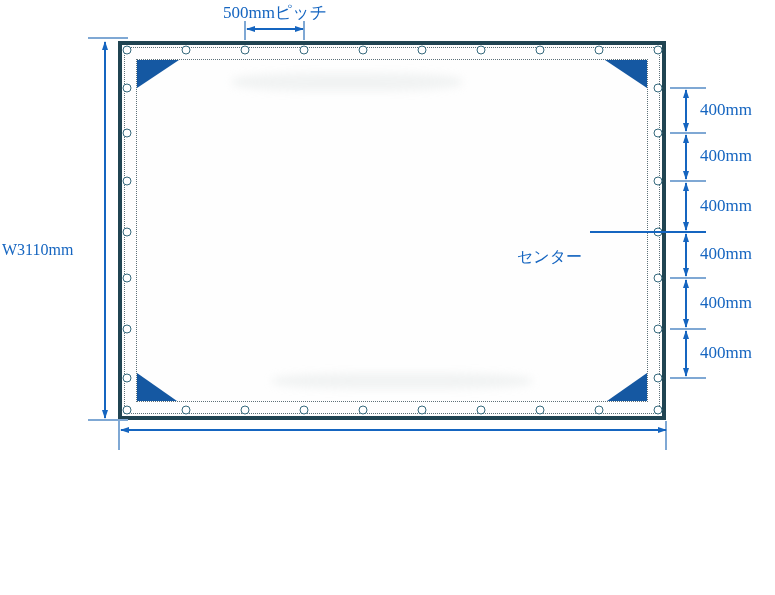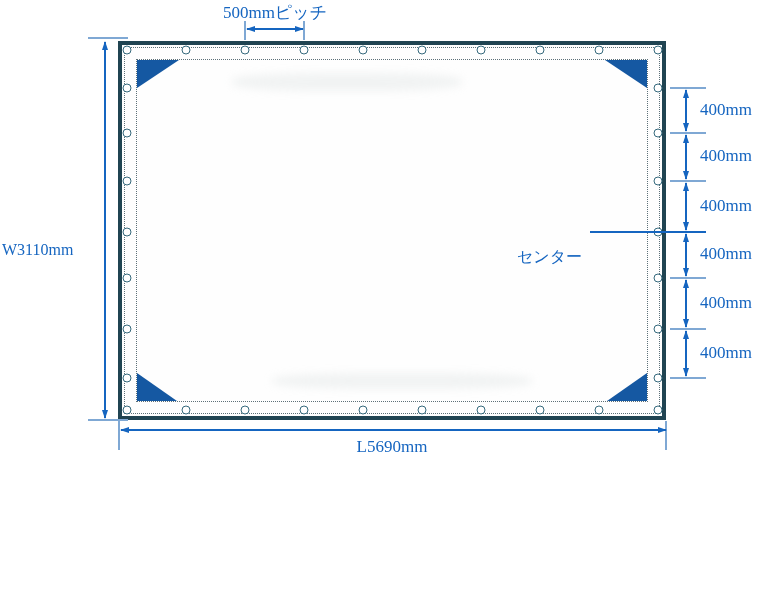--- a/index.html
+++ b/index.html
@@ -119,21 +119,20 @@
   <div class="dim-label lbl-pitch">500mmピッチ</div>
 
   <div class="ext-h" style="left:88px;top:37px;width:40px;"></div>
   <div class="ext-h" style="left:88px;top:419px;width:40px;"></div>
   <div class="v-dim" style="left:104px;top:42px;height:376px;"></div>
   <div class="dim-label lbl-width">W3110mm</div>
 
   <div class="ext-v" style="left:118px;top:421px;height:29px;"></div>
   <div class="ext-v" style="left:665px;top:421px;height:29px;"></div>
   <div class="h-dim" style="left:121px;top:429px;width:545px;"></div>
-  <div class="dim-label lbl-length">L5690mm</div>
 
   <div class="dim-label lbl-center">センター</div>
 
   <div id="right-dim">
       <div class="tick-h" style="left: 670px; width: 36px; top: 87px;"></div>
       <div class="tick-h" style="left: 670px; width: 36px; top: 132px;"></div>
       <div class="tick-h" style="left: 670px; width: 36px; top: 180px;"></div>
       <div class="center-line" style="left: 590px; width: 116px; top: 231px;"></div>
       <div class="tick-h" style="left: 670px; width: 36px; top: 277px;"></div>
       <div class="tick-h" style="left: 670px; width: 36px; top: 328px;"></div>

